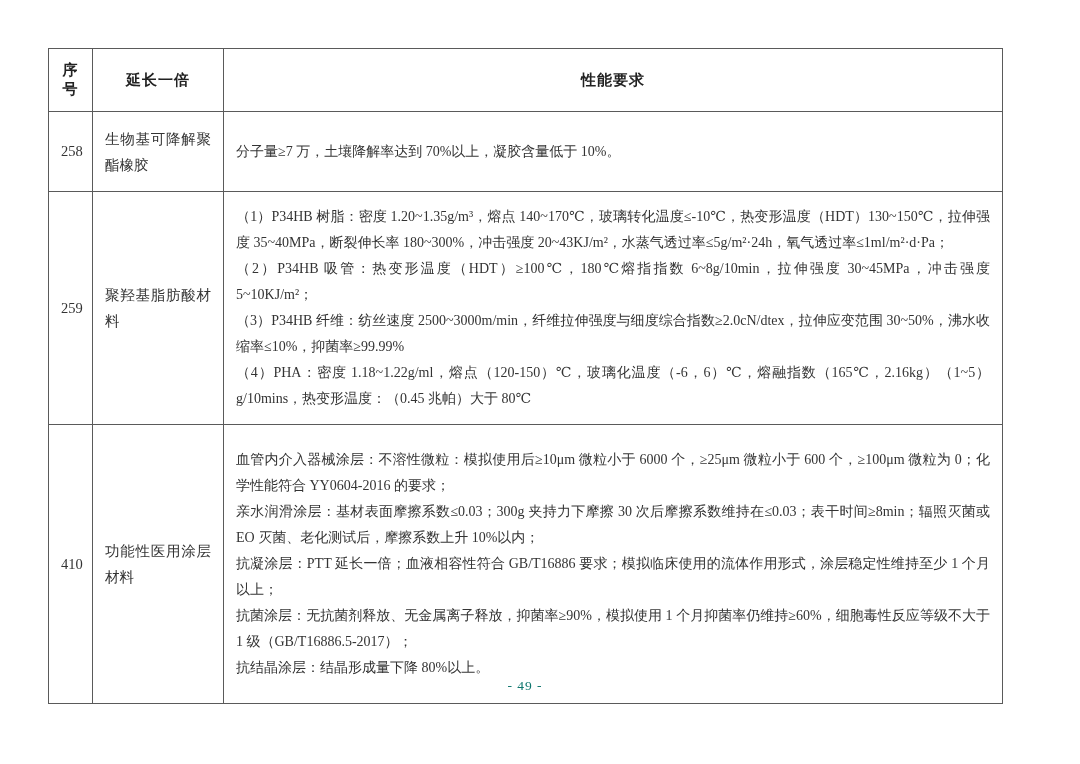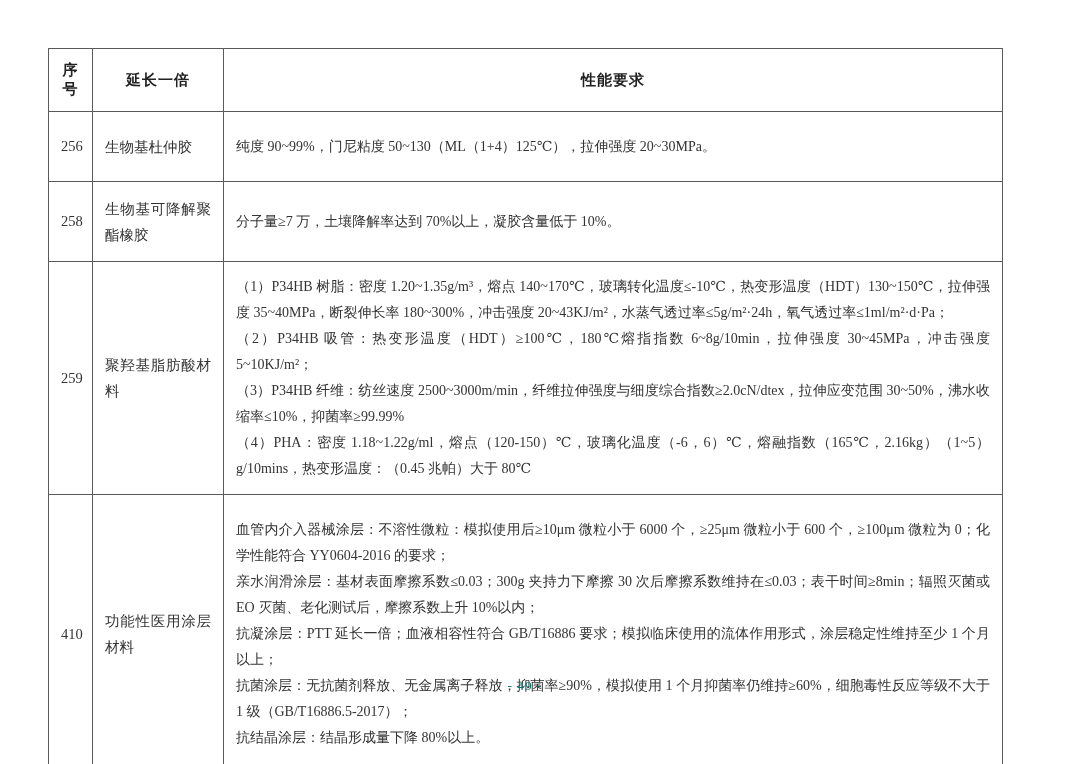--- a/index.html
+++ b/index.html
@@ -100,27 +100,20 @@
       <col class="col-req">
     </colgroup>
 
     <tbody>
         <tr class="header-row">
       <th>序号</th>
       <th>延长一倍</th>
       <th>性能要求</th>
     </tr>
 
-    <tr class="row-256">
-      <td class="cell-index">256</td>
-      <td class="cell-name">生物基杜仲胶</td>
-      <td class="cell-req">
-        <div class="para">纯度 90~99%，门尼粘度 50~130（ML（1+4）125℃），拉伸强度 20~30MPa。</div>
-      </td>
-    </tr>
 
 
     <tr class="row-258">
       <td class="cell-index">258</td>
       <td class="cell-name name-justify">生物基可降解聚酯橡胶</td>
       <td class="cell-req">
         <div class="para">分子量≥7 万，土壤降解率达到 70%以上，凝胶含量低于 10%。</div>
       </td>
     </tr>
 

